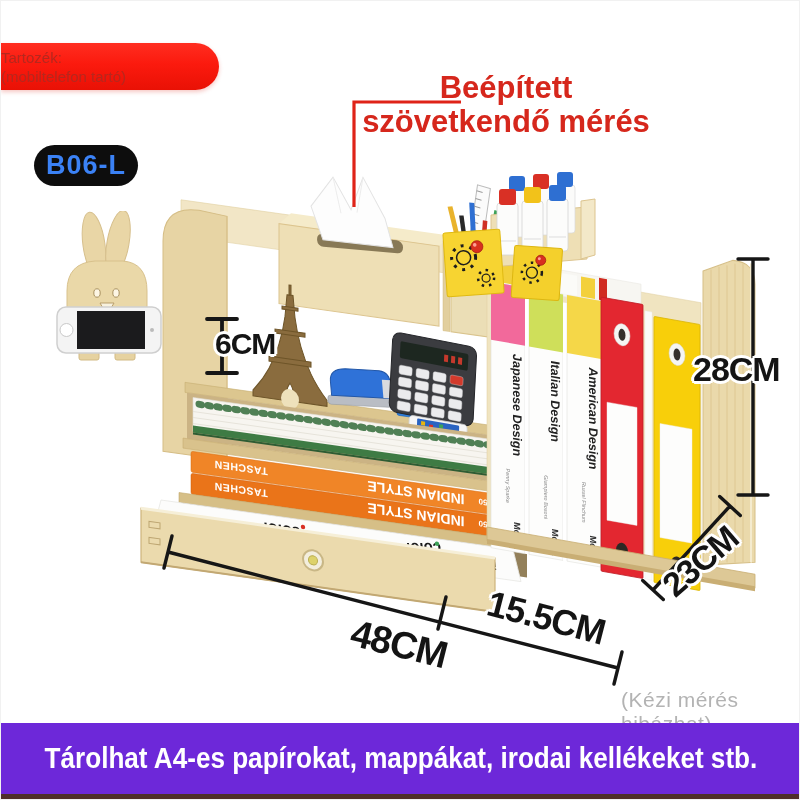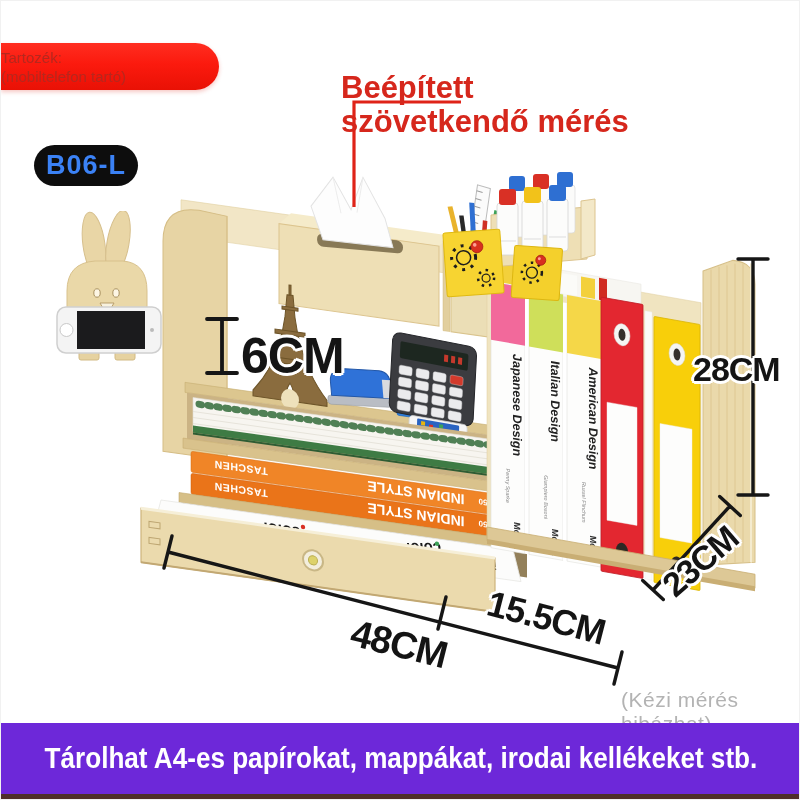--- a/index.html
+++ b/index.html
@@ -10,27 +10,27 @@
   .ribbon{left:0;top:42px;width:218px;height:47px;border-radius:0 24px 24px 0;
           background:linear-gradient(180deg,#ff2d20 0%,#fb1a0e 45%,#e91105 100%);
           display:flex;flex-direction:column;align-items:flex-start;justify-content:center;
           box-shadow:0 2px 4px rgba(220,30,20,.25);}
   .ribbon span{color:#b5281e;font-size:15px;line-height:19px;}
   
   .badge{left:33px;top:144px;width:104px;height:41px;border-radius:21px;background:#0d0d0d;
          color:#3b82f6;font-size:27px;font-weight:bold;display:flex;align-items:center;justify-content:center;
          letter-spacing:1px;}
   
-  .callout{left:340px;top:70px;width:330px;color:#d6271c;
+  .callout{left:340px;top:70px;width:330px;text-align:center;color:#d6271c;
            font-size:31px;font-weight:bold;line-height:34px;}
   
   .dim{position:absolute;font-weight:bold;font-size:34px;color:#141414;white-space:nowrap;letter-spacing:-1px;
        text-shadow:-2px -2px 0 #fff,2px -2px 0 #fff,-2px 2px 0 #fff,2px 2px 0 #fff,
                    0 3px 0 #fff,0 -3px 0 #fff,3px 0 0 #fff,-3px 0 0 #fff;}
-  .dim-6{left:240px;top:326px;font-size:50px;}
+  .dim-6{left:214px;top:326px;font-size:30px;}
   .dim-28{left:692px;top:349px;}
   .dim-23{left:656px;top:541px;transform:rotate(-41deg);}
   .dim-48{left:349px;top:622px;transform:rotate(14deg);font-size:38px;}
   .dim-155{left:485px;top:596px;transform:rotate(14.5deg);font-size:36px;}
   .note{left:620px;top:687px;color:#b3b3b3;font-size:21px;letter-spacing:.5px;}
   
   .banner{left:0;top:722px;width:800px;height:71px;background:#6d28d9;display:flex;
           align-items:center;justify-content:center;}
   .banner span{color:#fff;font-size:29px;font-weight:bold;display:inline-block;transform:scaleX(.9);white-space:nowrap;}
   .banner-strip{left:0;top:793px;width:800px;height:7px;background:#4e2e2a;}

